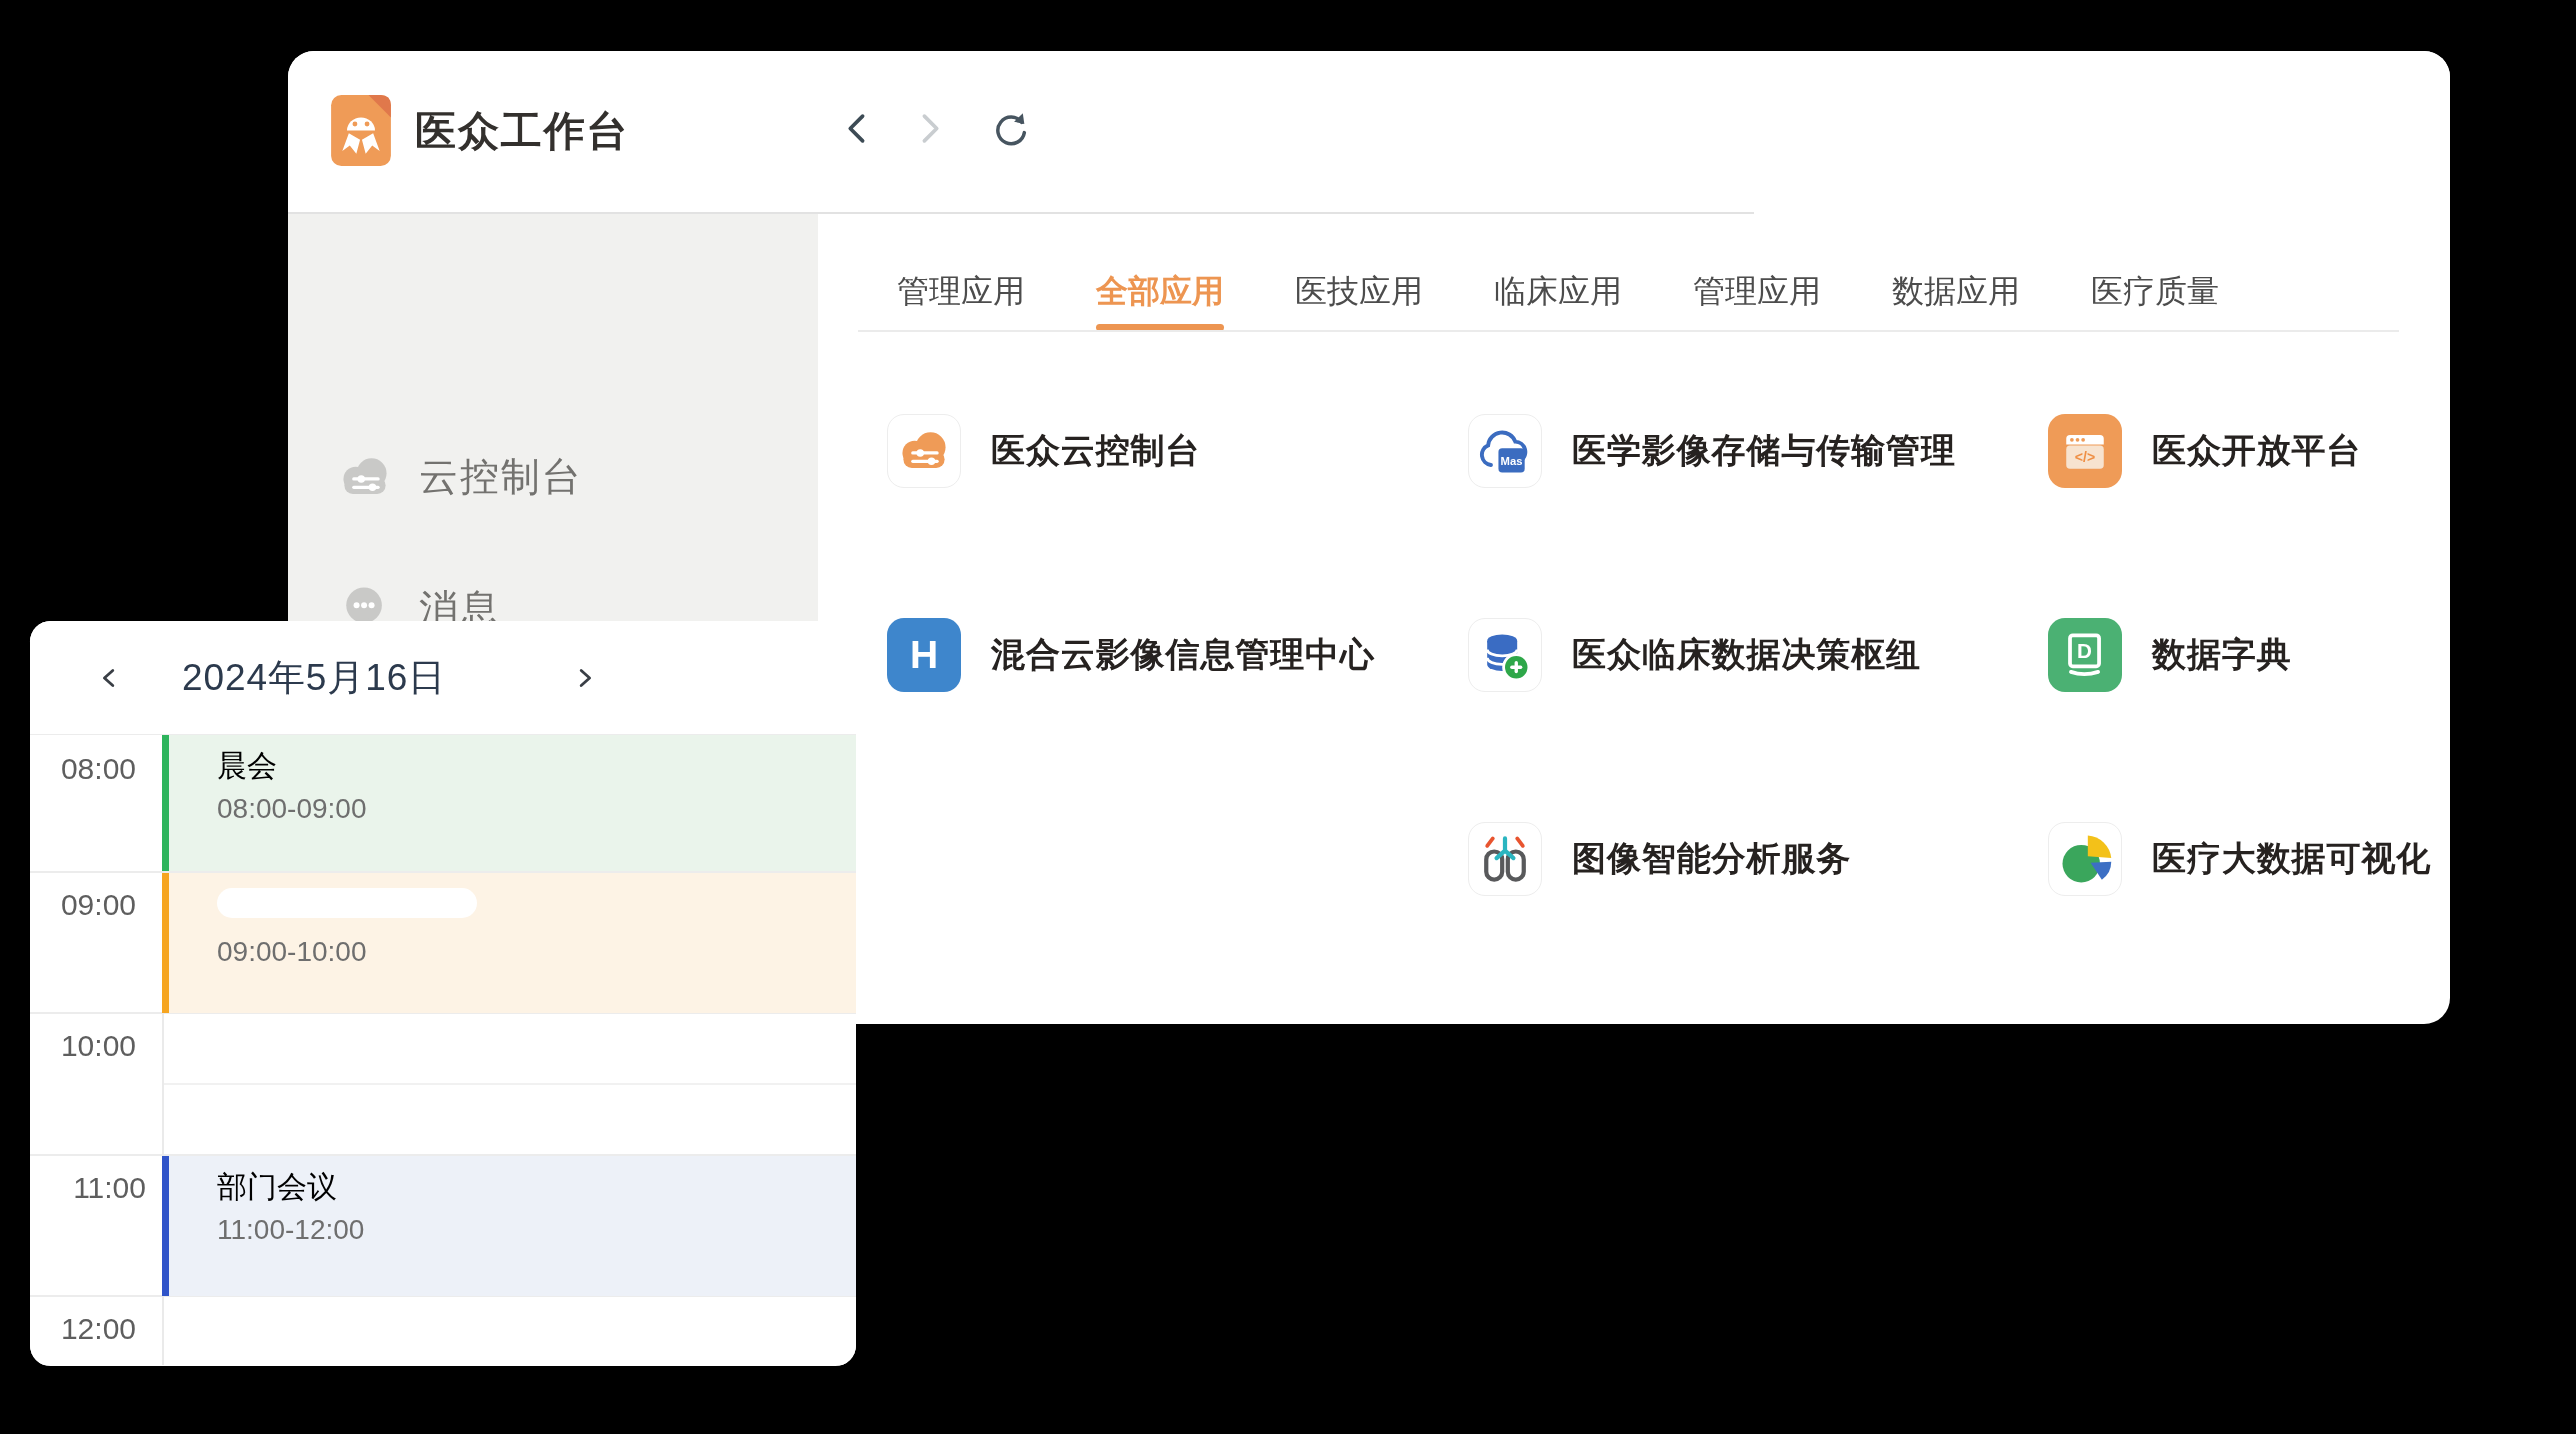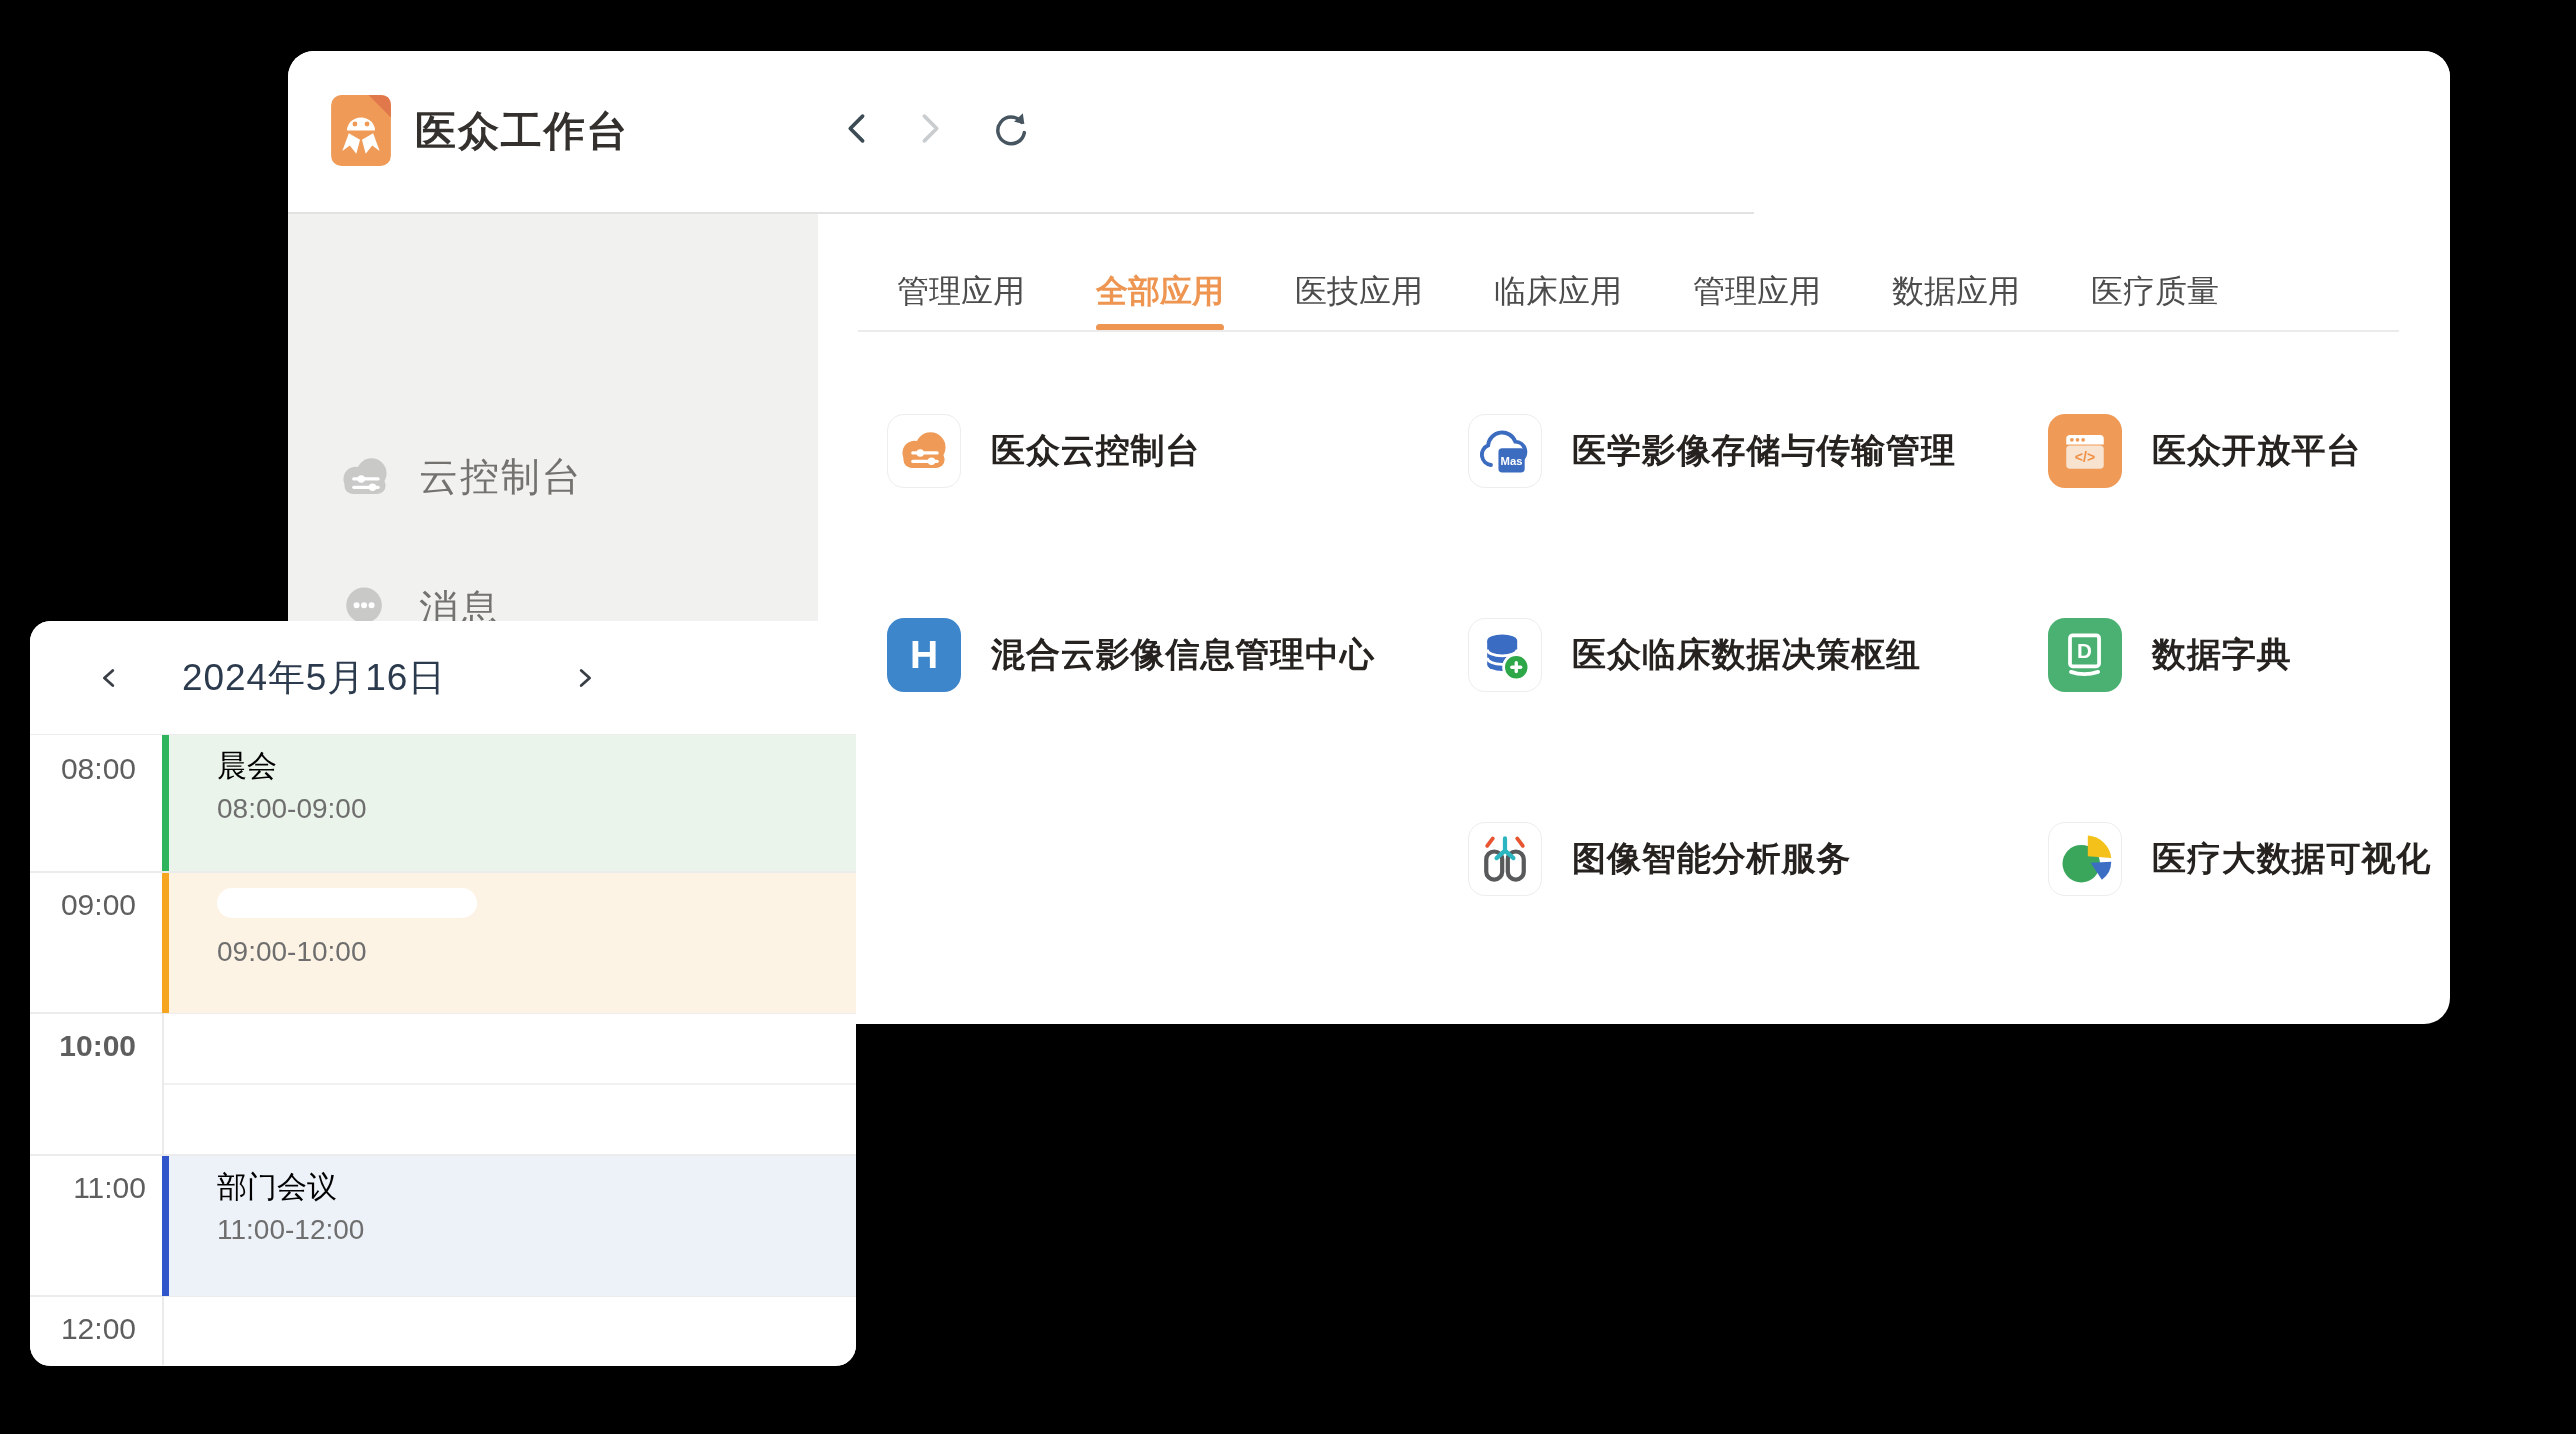--- a/index.html
+++ b/index.html
@@ -281,21 +281,21 @@
 
       <div class="hline" style="top:136px;"></div>
       <div class="hline" style="top:277px;"></div>
       <div class="hline" style="top:419px;"></div>
       <div class="hline" style="top:560px;"></div>
       <div class="half-line" style="top:348px;"></div>
       <div class="vline"></div>
 
       <div class="tlabel" style="top:17px;">08:00</div>
       <div class="tlabel" style="top:153px;">09:00</div>
-      <div class="tlabel" style="top:294px;font-weight:bold;">10:00</div>
+      <div class="tlabel" style="top:294px;">10:00</div>
       <div class="tlabel" style="top:436px;padding-left:10px;">11:00</div>
       <div class="tlabel" style="top:577px;">12:00</div>
 
       <div class="cal-event ev-green" style="top:0;height:136px;">
         <div class="ev-title">晨会</div>
         <div class="ev-time">08:00-09:00</div>
       </div>
 
       <div class="cal-event ev-orange" style="top:138px;height:140px;">
         <div class="ev-pill"></div>

